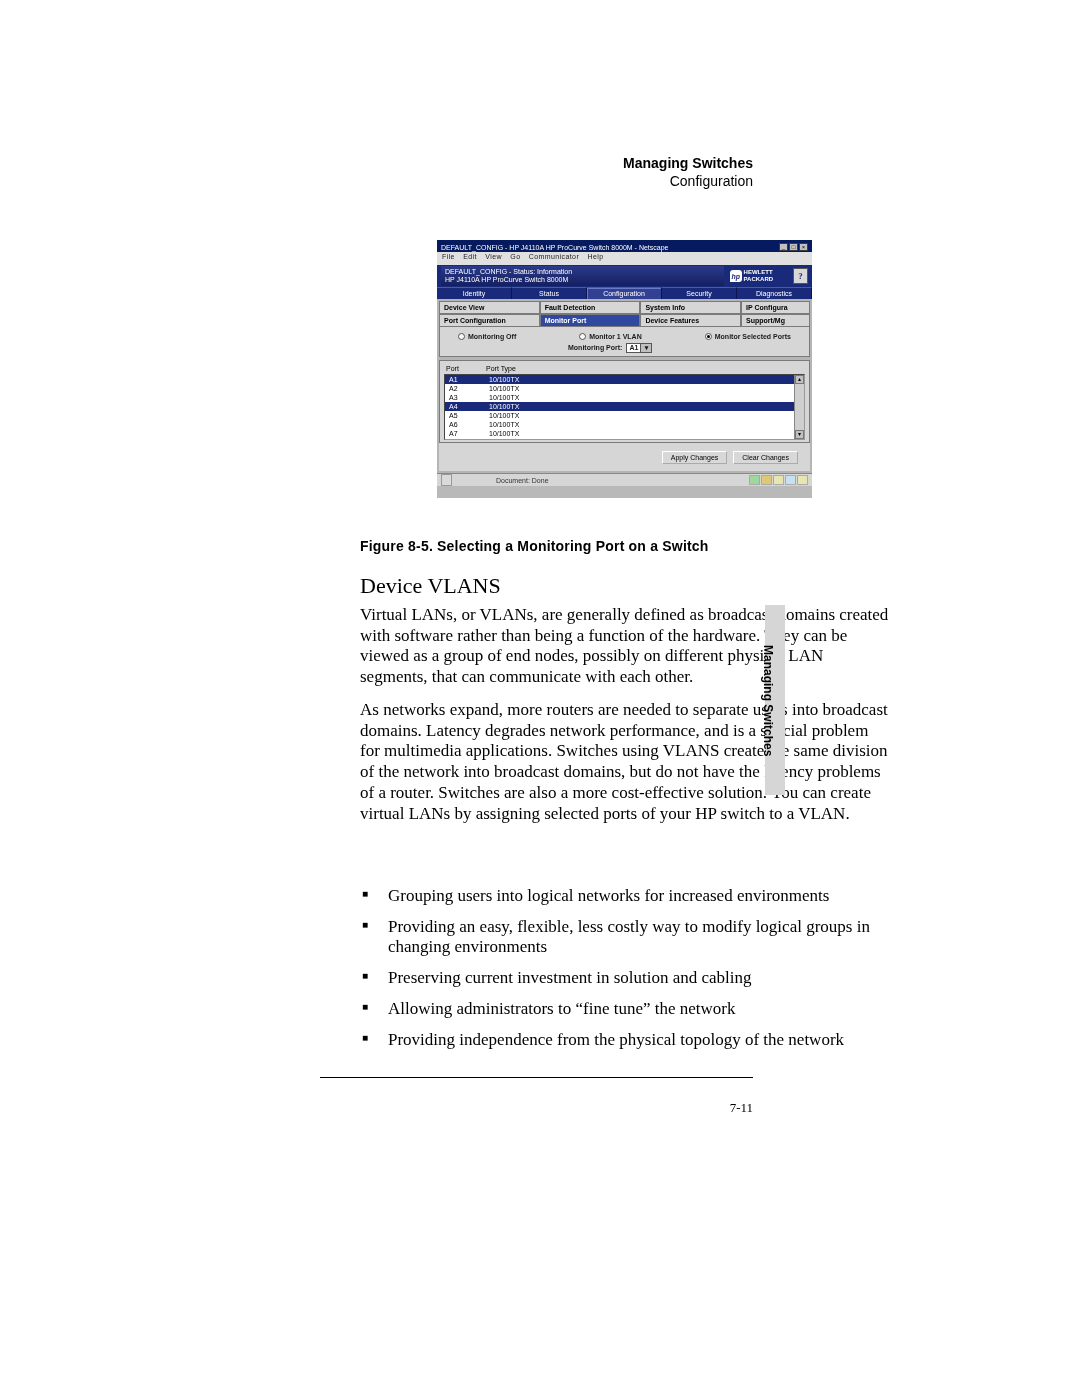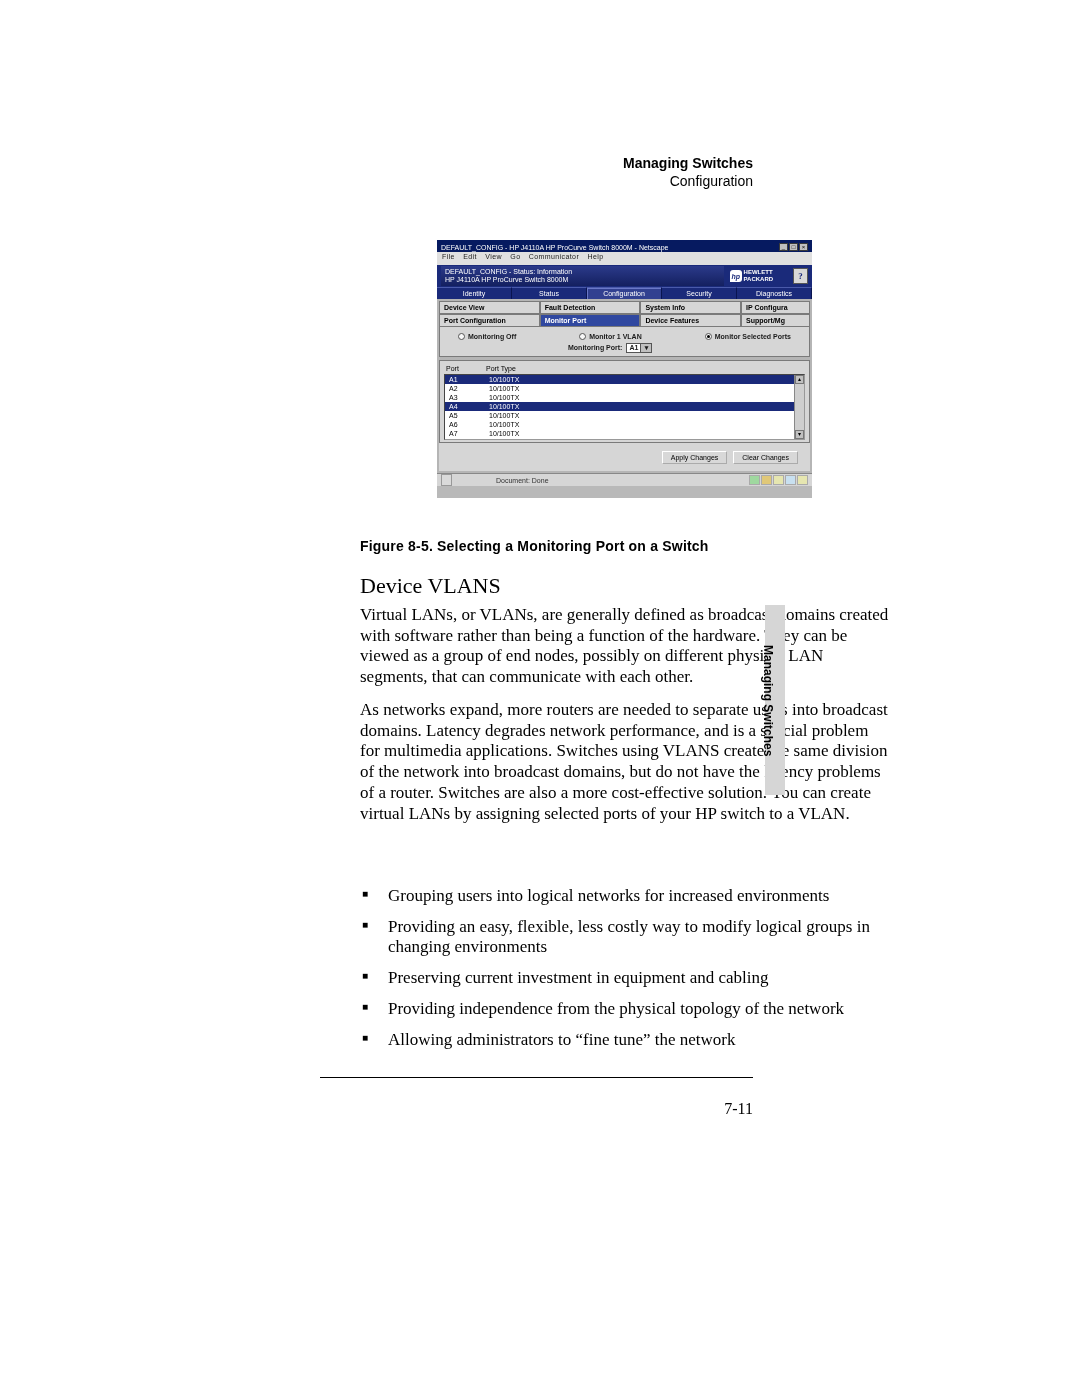--- a/index.html
+++ b/index.html
@@ -308,21 +308,21 @@
     left:253px;
     right:260px;
     top:1077px;
     border-top:1px solid #000;
   }
   .pagenum{
     position:absolute;
     right:260px;
     top:1100px;
     font-family:"Times New Roman", Times, serif;
-    font-size:16px;
+    font-size:13px;
     text-align:center;
   }
 </style>
 </head>
 <body>
 <div class="page">
 
   <div class="header-block">
     <div class="bold">Managing Switches</div>
     <div>Configuration</div>
@@ -463,23 +463,23 @@
   <div class="figure-caption">Figure 8-5.   Selecting a Monitoring Port on a Switch</div>
 
   <div class="section-title">Device VLANS</div>
 
   <div class="body-text p1">Virtual LANs, or VLANs, are generally defined as broadcast domains created with software rather than being a function of the hardware. They can be viewed as a group of end nodes, possibly on different physical LAN segments, that can communicate with each other.</div>
   <div class="body-text p2">As networks expand, more routers are needed to separate users into broadcast domains. Latency degrades network performance, and is a special problem for multimedia applications. Switches using VLANS create the same division of the network into broadcast domains, but do not have the latency problems of a router. Switches are also a more cost-effective solution. You can create virtual LANs by assigning selected ports of your HP switch to a VLAN.</div>
 
   <ul class="benefits">
     <li>Grouping users into logical networks for increased environments</li>
     <li>Providing an easy, flexible, less costly way to modify logical groups in changing environments</li>
-    <li>Preserving current investment in equipment and cabling</li>
+    <li>Preserving current investment in solution and cabling</li>
+    <li>Allowing administrators to “fine tune” the network</li>
     <li>Providing independence from the physical topology of the network</li>
-    <li>Allowing administrators to “fine tune” the network</li>
   </ul>
 
   <div class="side-tab">
     <div class="side-tab-text">Managing Switches</div>
   </div>
 
   <div class="hr"></div>
   <div class="pagenum">7-11</div>
 </div>
 

